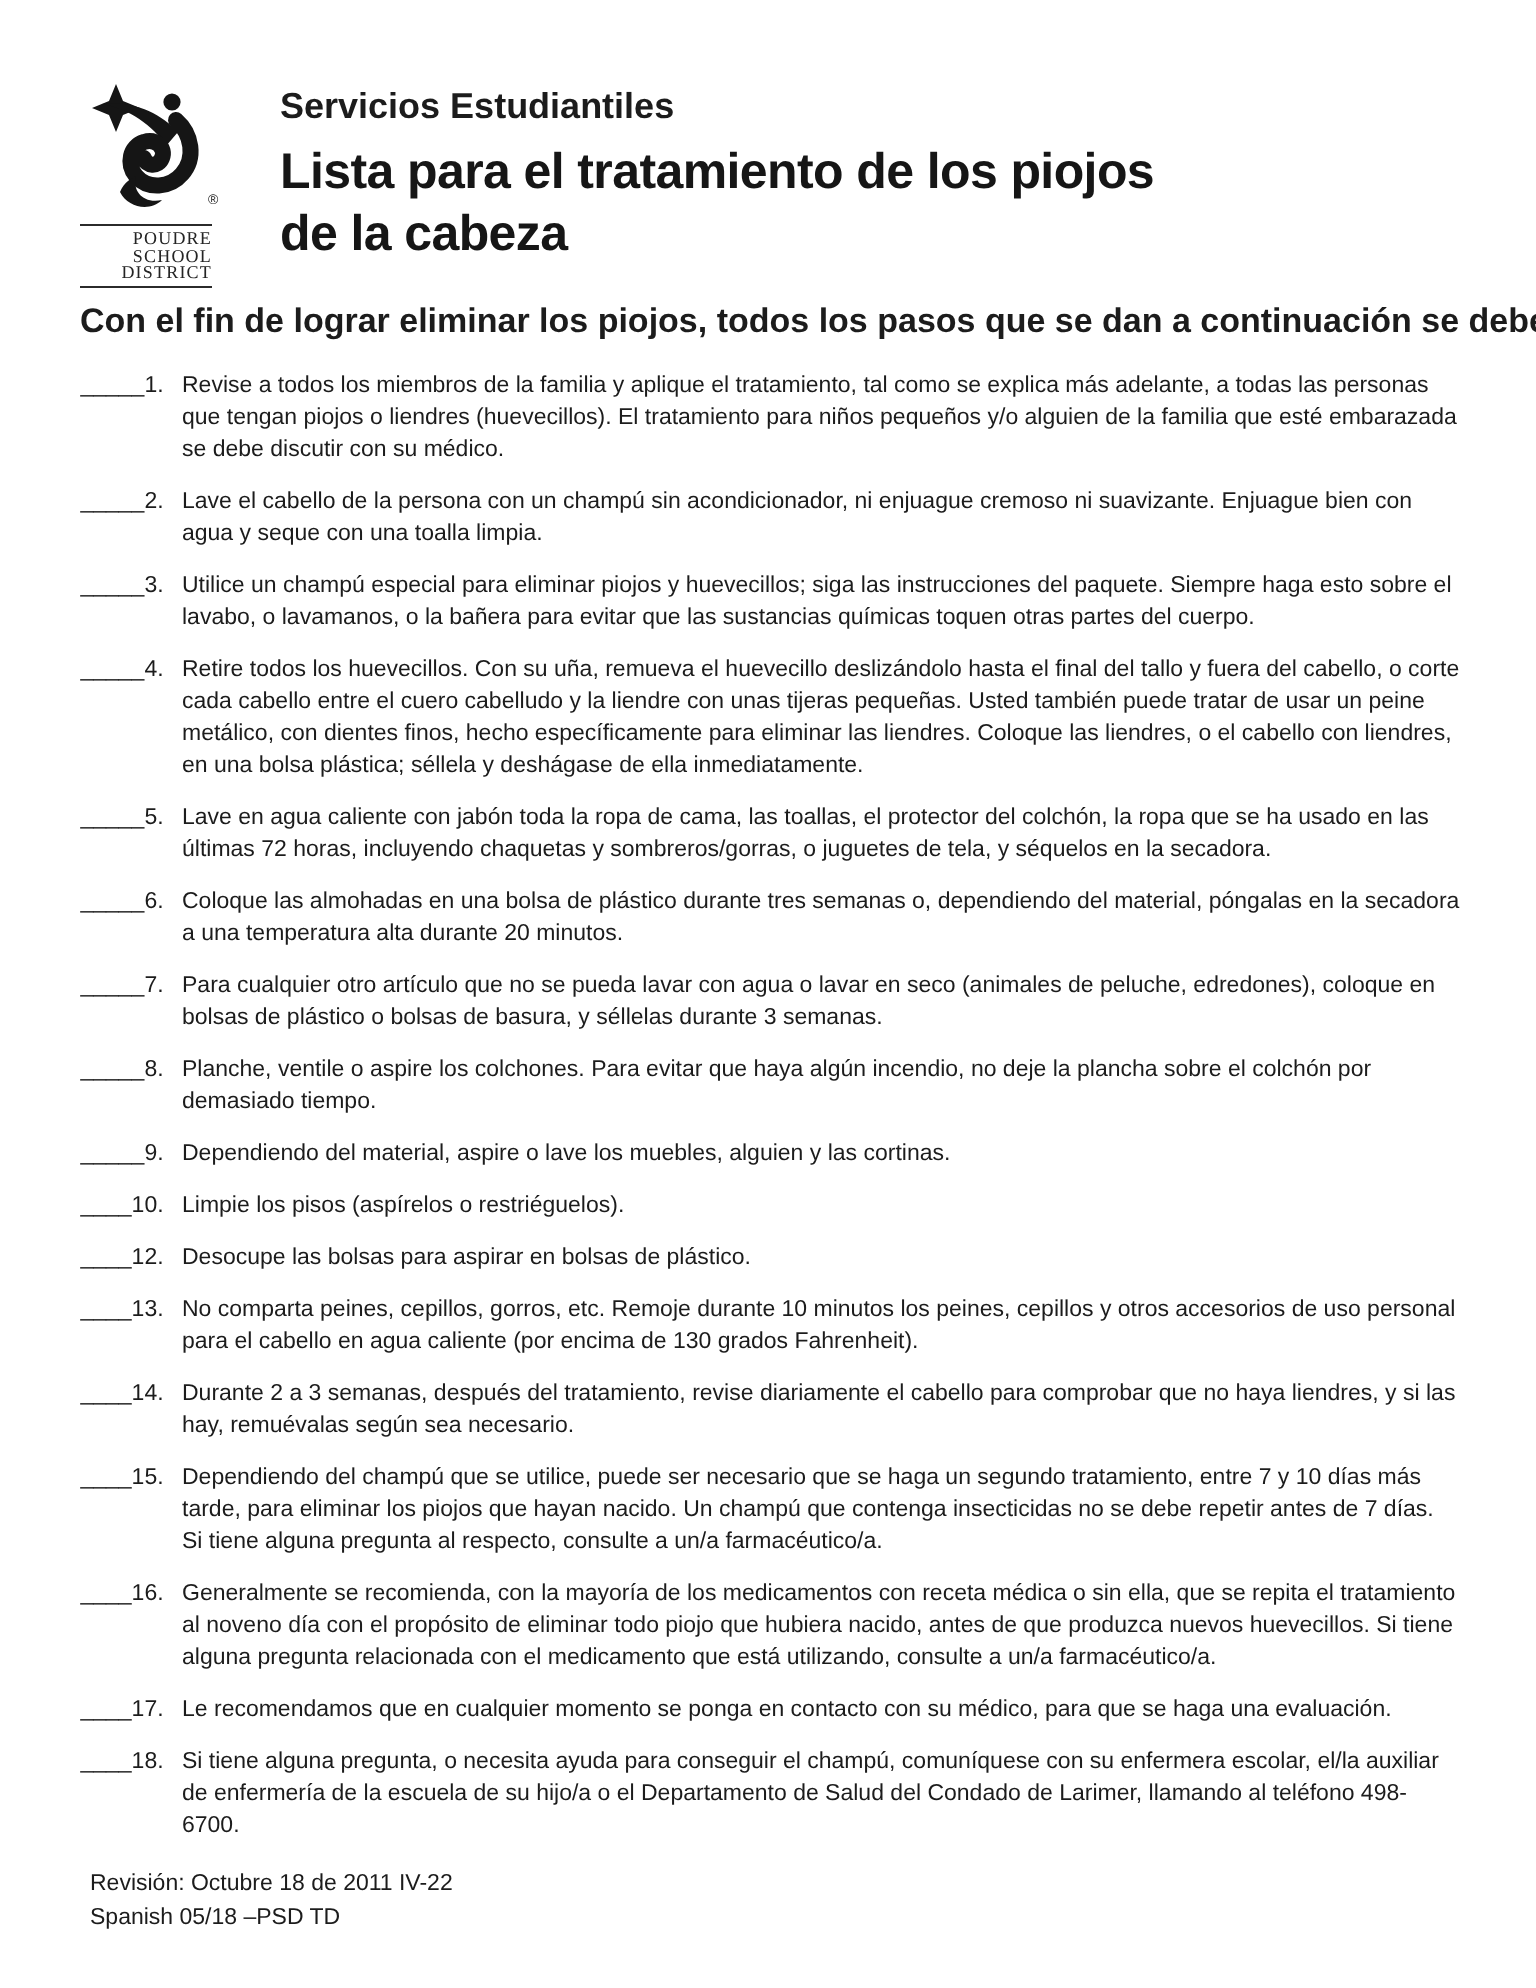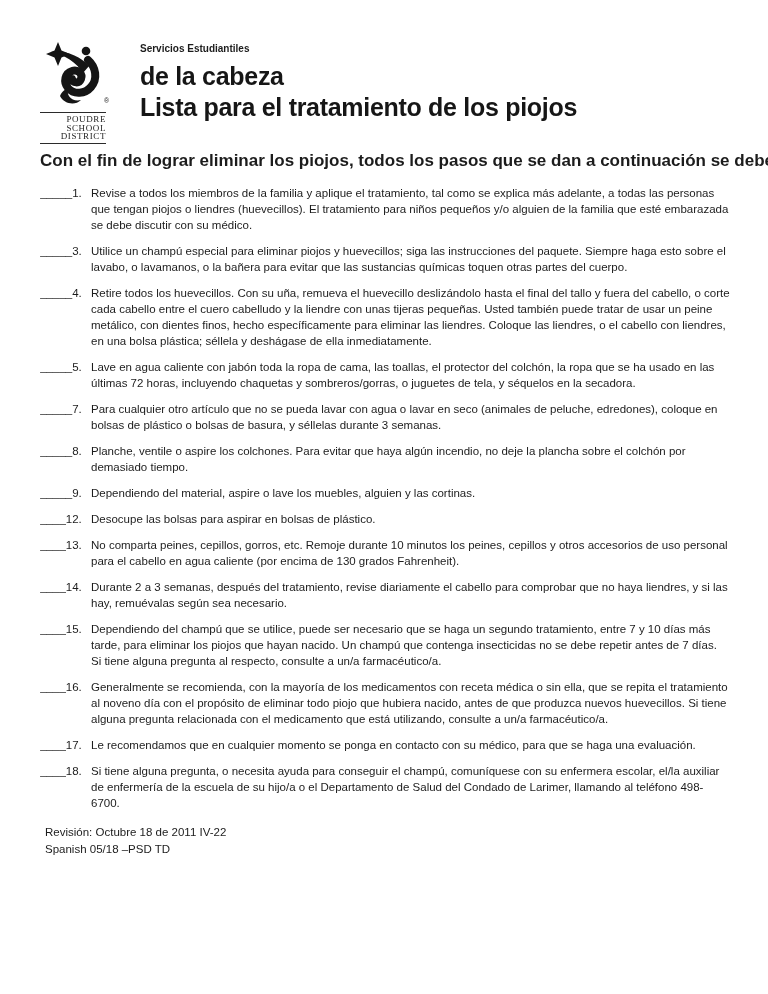--- a/index.html
+++ b/index.html
@@ -19,21 +19,21 @@
   .logo-svg { display: block; margin-left: 1px; }
   .reg-mark { position: absolute; left: 64px; top: 57px; font-size: 7px; color: #1c1c1c; }
   .logo-text {
     width: 66px; margin-top: 2px; text-align: right;
     border-top: 1.5px solid #2b2b2b; border-bottom: 1.5px solid #2b2b2b;
     font-family: "Liberation Serif", serif;
     font-size: 9px; line-height: 8.5px; letter-spacing: 0.6px;
     padding: 2px 0; color: #242424;
   }
   .hdr-text { flex: 1; }
-  .dept { font-weight: bold; font-size: 10px; padding-top: 3px; }
+  .dept { font-weight: bold; font-size: 18px; padding-top: 3px; }
   .doc-title {
     font-weight: bold; font-size: 25px; line-height: 31px;
     letter-spacing: -0.3px; margin: 7px 0 0 0; color: #161616;
   }
   
   .intro {
     font-weight: bold; font-size: 17px; line-height: 16px;
     margin: 9px 0 0 0; white-space: nowrap;
   }
   
@@ -63,56 +63,68 @@
       <span class="reg-mark">®</span>
       <div class="logo-text">
         <div>POUDRE</div>
         <div>SCHOOL</div>
         <div>DISTRICT</div>
       </div>
     </div>
     <div class="hdr-text">
       <div class="dept">Servicios Estudiantiles</div>
       <div class="doc-title">
+        <div>Lista para el tratamiento de los piojos</div>
         <div>de la cabeza</div>
-        <div>Lista para el tratamiento de los piojos</div>
       </div>
     </div>
   </div>
 
   <p class="intro">Con el fin de lograr eliminar los piojos, todos los pasos que se dan a continuación se deben completar el mismo día.</p>
 
   <div class="checklist">
       <div class="item">
         <span class="num"><span>_____</span><span>1.</span></span>
         <span class="txt">Revise a todos los miembros de la familia y aplique el tratamiento, tal como se explica más adelante, a todas las personas que tengan piojos o liendres (huevecillos). El tratamiento para niños pequeños y/o alguien de la familia que esté embarazada se debe discutir con su médico.</span>
+      </div>
+      <div class="item">
+        <span class="num"><span>_____</span><span>2.</span></span>
+        <span class="txt">Lave el cabello de la persona con un champú sin acondicionador, ni enjuague cremoso ni suavizante. Enjuague bien con agua y seque con una toalla limpia.</span>
       </div>
       <div class="item">
         <span class="num"><span>_____</span><span>3.</span></span>
         <span class="txt">Utilice un champú especial para eliminar piojos y huevecillos; siga las instrucciones del paquete. Siempre haga esto sobre el lavabo, o lavamanos, o la bañera para evitar que las sustancias químicas toquen otras partes del cuerpo.</span>
       </div>
       <div class="item">
         <span class="num"><span>_____</span><span>4.</span></span>
         <span class="txt">Retire todos los huevecillos. Con su uña, remueva el huevecillo deslizándolo hasta el final del tallo y fuera del cabello, o corte cada cabello entre el cuero cabelludo y la liendre con unas tijeras pequeñas. Usted también puede tratar de usar un peine metálico, con dientes finos, hecho específicamente para eliminar las liendres. Coloque las liendres, o el cabello con liendres, en una bolsa plástica; séllela y deshágase de ella inmediatamente.</span>
       </div>
       <div class="item">
         <span class="num"><span>_____</span><span>5.</span></span>
         <span class="txt">Lave en agua caliente con jabón toda la ropa de cama, las toallas, el protector del colchón, la ropa que se ha usado en las últimas 72 horas, incluyendo chaquetas y sombreros/gorras, o juguetes de tela, y séquelos en la secadora.</span>
       </div>
       <div class="item">
+        <span class="num"><span>_____</span><span>6.</span></span>
+        <span class="txt">Coloque las almohadas en una bolsa de plástico durante tres semanas o, dependiendo del material, póngalas en la secadora a una temperatura alta durante 20 minutos.</span>
+      </div>
+      <div class="item">
         <span class="num"><span>_____</span><span>7.</span></span>
         <span class="txt">Para cualquier otro artículo que no se pueda lavar con agua o lavar en seco (animales de peluche, edredones), coloque en bolsas de plástico o bolsas de basura, y séllelas durante 3 semanas.</span>
       </div>
       <div class="item">
         <span class="num"><span>_____</span><span>8.</span></span>
         <span class="txt">Planche, ventile o aspire los colchones. Para evitar que haya algún incendio, no deje la plancha sobre el colchón por demasiado tiempo.</span>
       </div>
       <div class="item">
         <span class="num"><span>_____</span><span>9.</span></span>
         <span class="txt">Dependiendo del material, aspire o lave los muebles, alguien y las cortinas.</span>
+      </div>
+      <div class="item">
+        <span class="num"><span>____</span><span>10.</span></span>
+        <span class="txt">Limpie los pisos (aspírelos o restriéguelos).</span>
       </div>
       <div class="item">
         <span class="num"><span>____</span><span>12.</span></span>
         <span class="txt">Desocupe las bolsas para aspirar en bolsas de plástico.</span>
       </div>
       <div class="item">
         <span class="num"><span>____</span><span>13.</span></span>
         <span class="txt">No comparta peines, cepillos, gorros, etc. Remoje durante 10 minutos los peines, cepillos y otros accesorios de uso personal para el cabello en agua caliente (por encima de 130 grados Fahrenheit).</span>
       </div>
       <div class="item">

